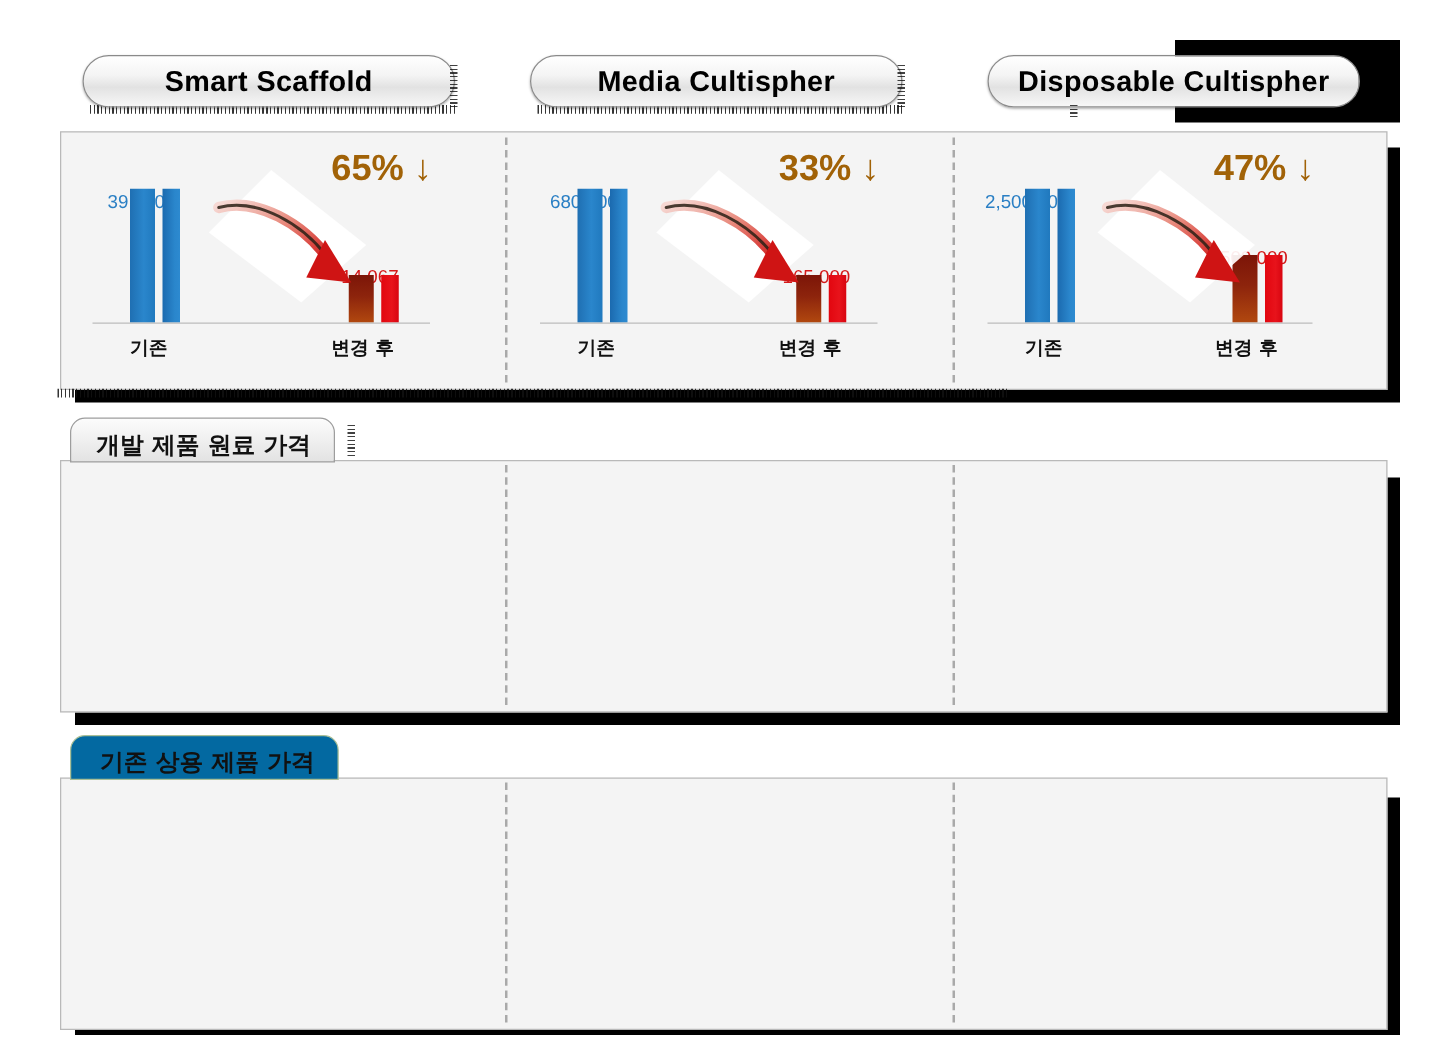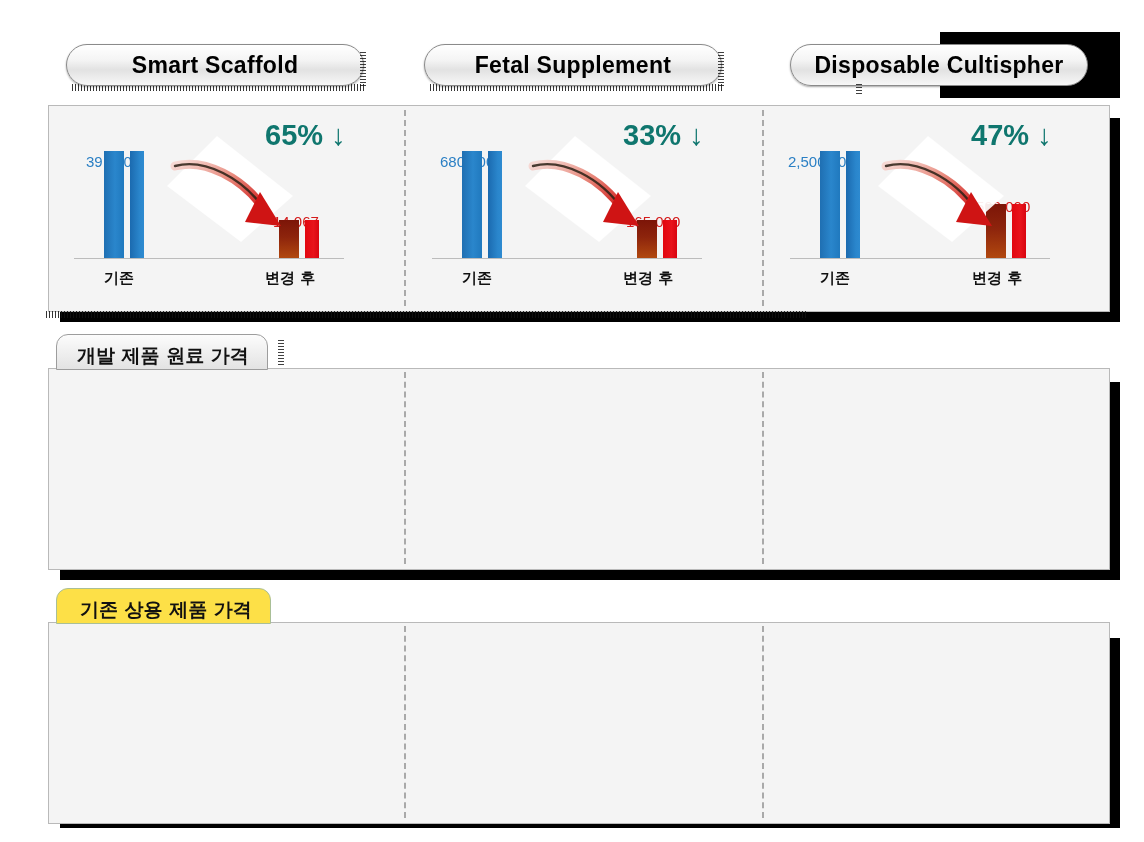--- a/index.html
+++ b/index.html
@@ -59,38 +59,38 @@
   .baseline{position:absolute;height:1px;background:#bcbcbc;}
   .bar{position:absolute;bottom:0;}
   .bar.blue-a{background:linear-gradient(90deg,#1f6fb2 0%,#2a86cc 55%,#2079be 100%);}
   .bar.blue-b{background:linear-gradient(90deg,#1b6aaf 0%,#2a86cc 70%,#2d8ad0 100%);}
   .bar.red-a{background:linear-gradient(180deg,#7c1508 0%,#8d240c 45%,#b1480f 100%);}
   .bar.red-b{background:linear-gradient(90deg,#e2060f 0%,#e8131b 60%,#d80510 100%);}
   .val{position:absolute;font-size:15px;font-weight:normal;white-space:nowrap;}
   .val.blue{color:#2a7fc4;}
   .val.red{color:#d41a1a;}
   .axlabel{position:absolute;font-size:15px;font-weight:bold;color:#111;white-space:nowrap;}
-  .pct{position:absolute;font-size:29px;font-weight:bold;color:#0f766e;white-space:nowrap;letter-spacing:0px;}
+  .pct{position:absolute;font-size:29px;font-weight:bold;color:#a16207;white-space:nowrap;letter-spacing:0px;}
 
   
   .arrowwrap{position:absolute;z-index:6;}
 
   
   .sectab{
     position:absolute;
     display:flex;align-items:flex-end;
     padding:0 18px 0 20px;
     border:1px solid #9d9d9d;
     border-radius:12px 12px 0 0;
     font-size:19px;font-weight:bold;color:#111;
     white-space:nowrap;
     z-index:8;
   }
   .sectab.grey{background:linear-gradient(180deg,#fcfcfc 0%,#ededed 60%,#e3e3e3 100%);}
-  .sectab.green{background:#fde047;border-color:#a9bf97;padding-left:23px;}
+  .sectab.green{background:#0369a1;border-color:#a9bf97;padding-left:23px;}
 
   
   .col{position:absolute;}
   .li{position:absolute;white-space:nowrap;font-size:15.5px;color:#1a1a1a;}
   .li .bul{display:inline-block;width:12px;color:#333;}
   .sub{position:absolute;white-space:nowrap;font-size:15px;font-weight:bold;}
   .sub.red{color:#ff0000;}
   .sub.blue{color:#1a1ad0;}
   .sub.black{color:#111;}
   .note{position:absolute;white-space:nowrap;font-size:11.5px;color:#2a2a2a;}
@@ -107,21 +107,21 @@
   <div class="shadow" style="left:60px;top:382px;width:1060px;height:198px;"></div>
   <div class="shadow" style="left:60px;top:638px;width:1060px;height:190px;"></div>
 
   <div class="pill" style="left:66px;top:44px;width:296px;height:40px;">
     <span class="pill-title">Smart Scaffold</span>
   </div>
   <div class="hatch" style="left:72px;top:84px;width:292px;"></div>
   <div class="hatch-v" style="left:360px;top:52px;height:34px;"></div>
 
   <div class="pill" style="left:424px;top:44px;width:296px;height:40px;">
-    <span class="pill-title">Fetal Supplement</span>
+    <span class="pill-title">Media Cultispher</span>
   </div>
   <div class="hatch" style="left:430px;top:84px;width:292px;"></div>
   <div class="hatch-v" style="left:718px;top:52px;height:34px;"></div>
 
   <div class="pill" style="left:790px;top:44px;width:296px;height:40px;">
     <span class="pill-title">Disposable Cultispher</span>
   </div>
   <div class="hatch-v" style="left:856px;top:84px;height:12px;"></div>
 
   <div class="panel" style="left:48px;top:105px;width:1060px;height:205px;"></div>

